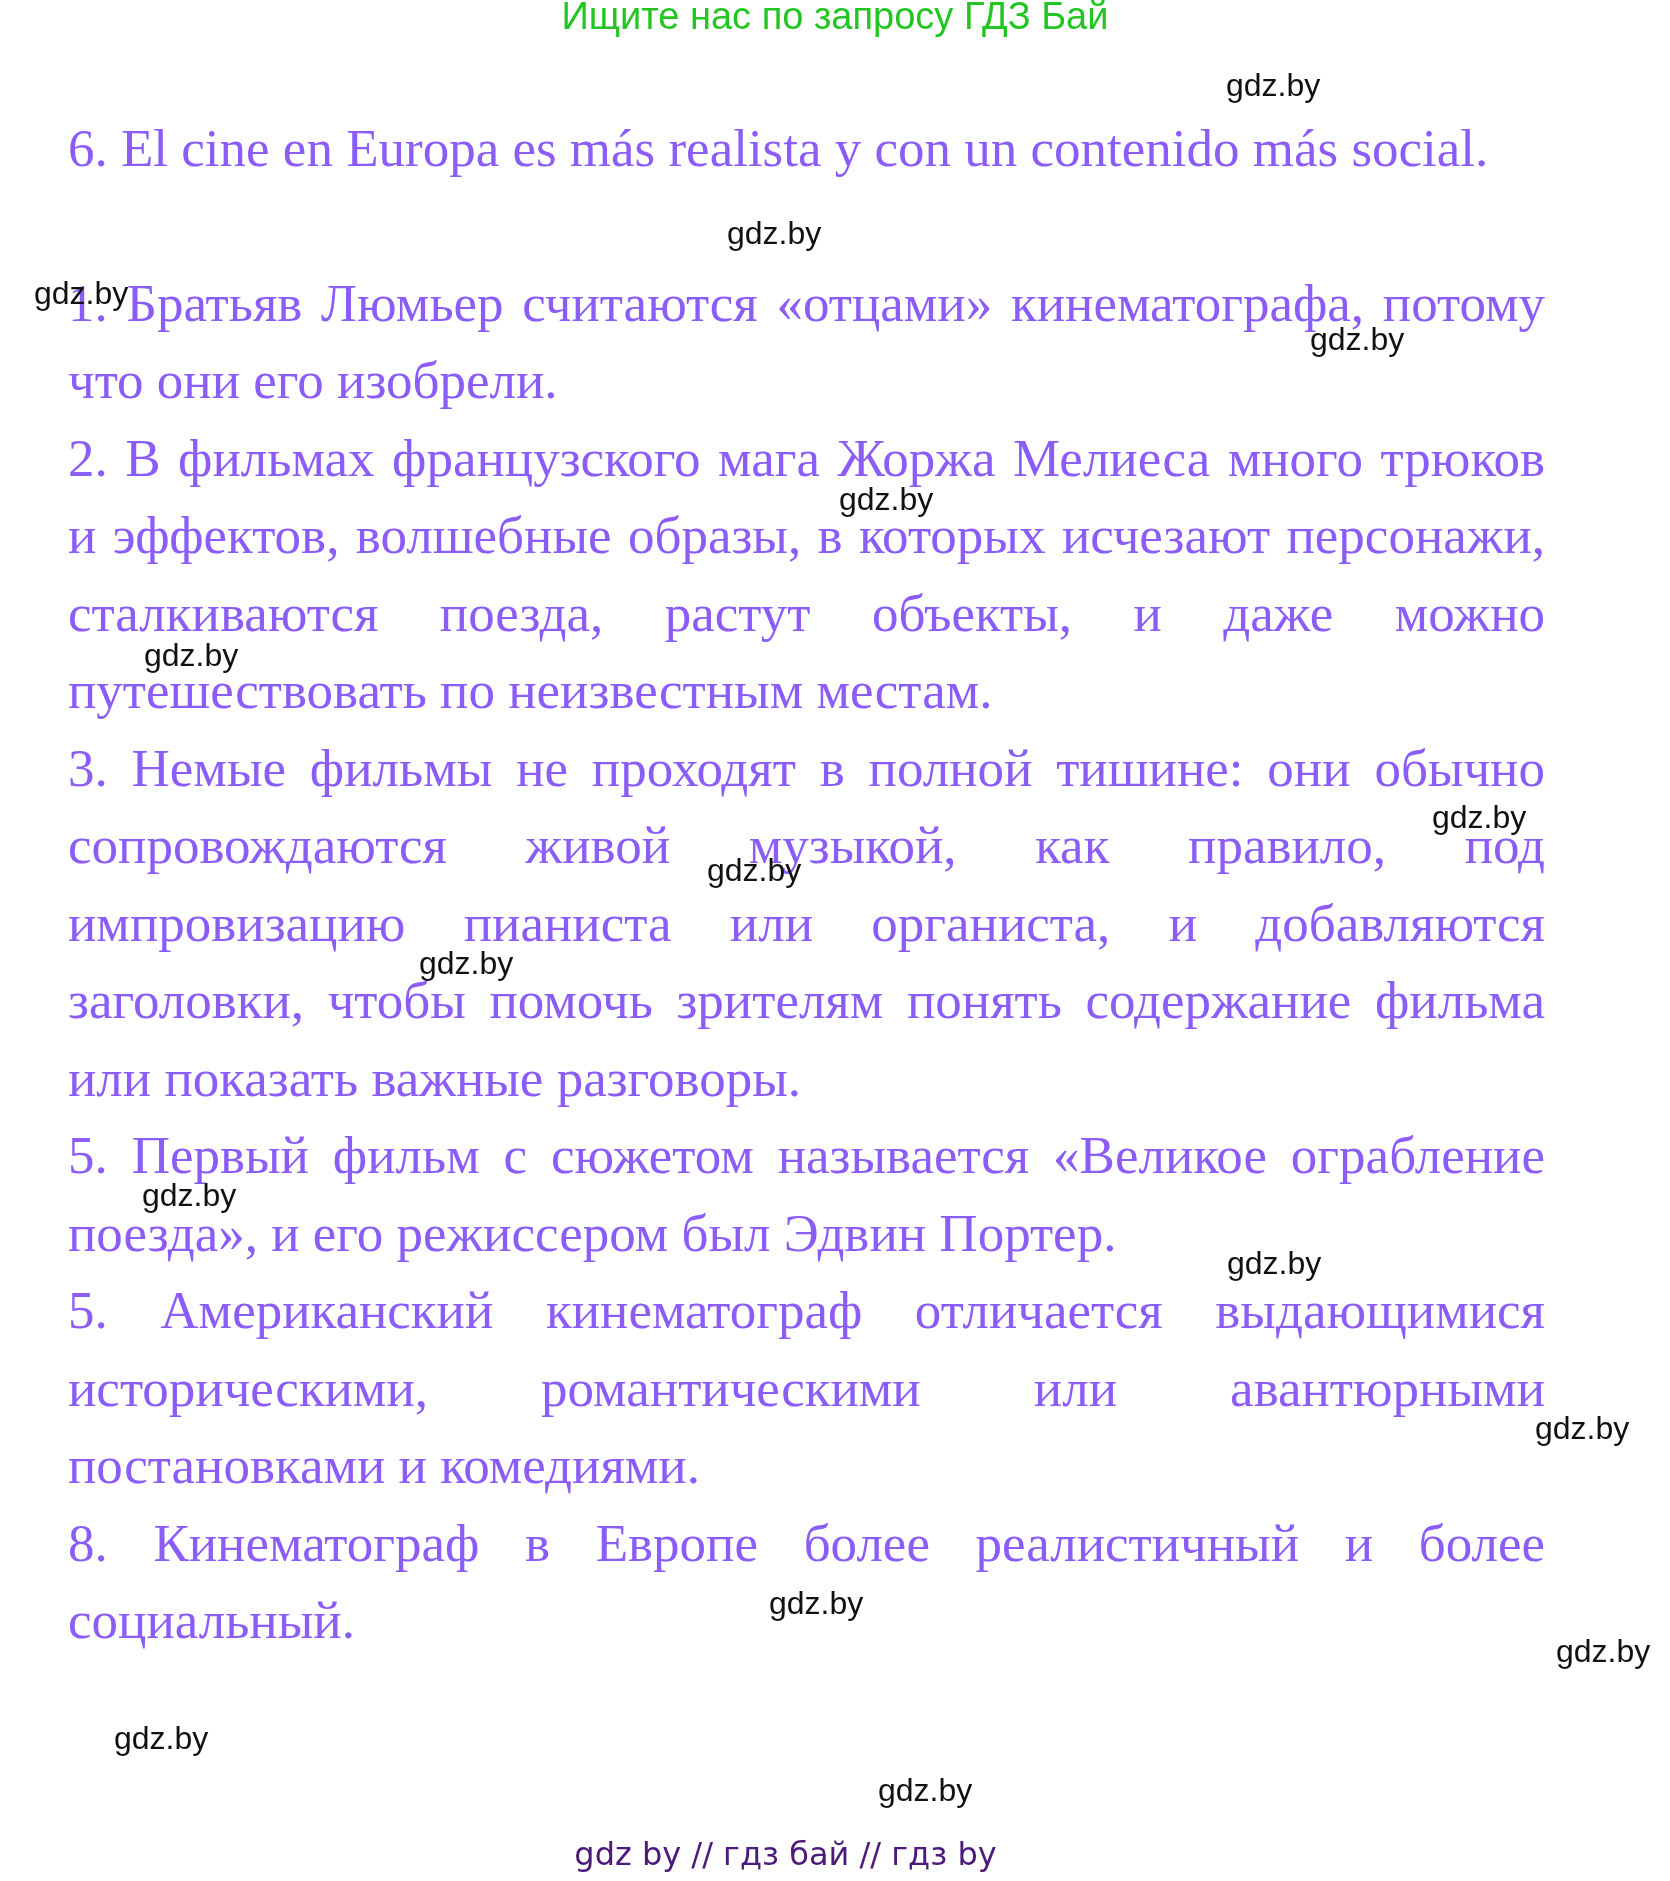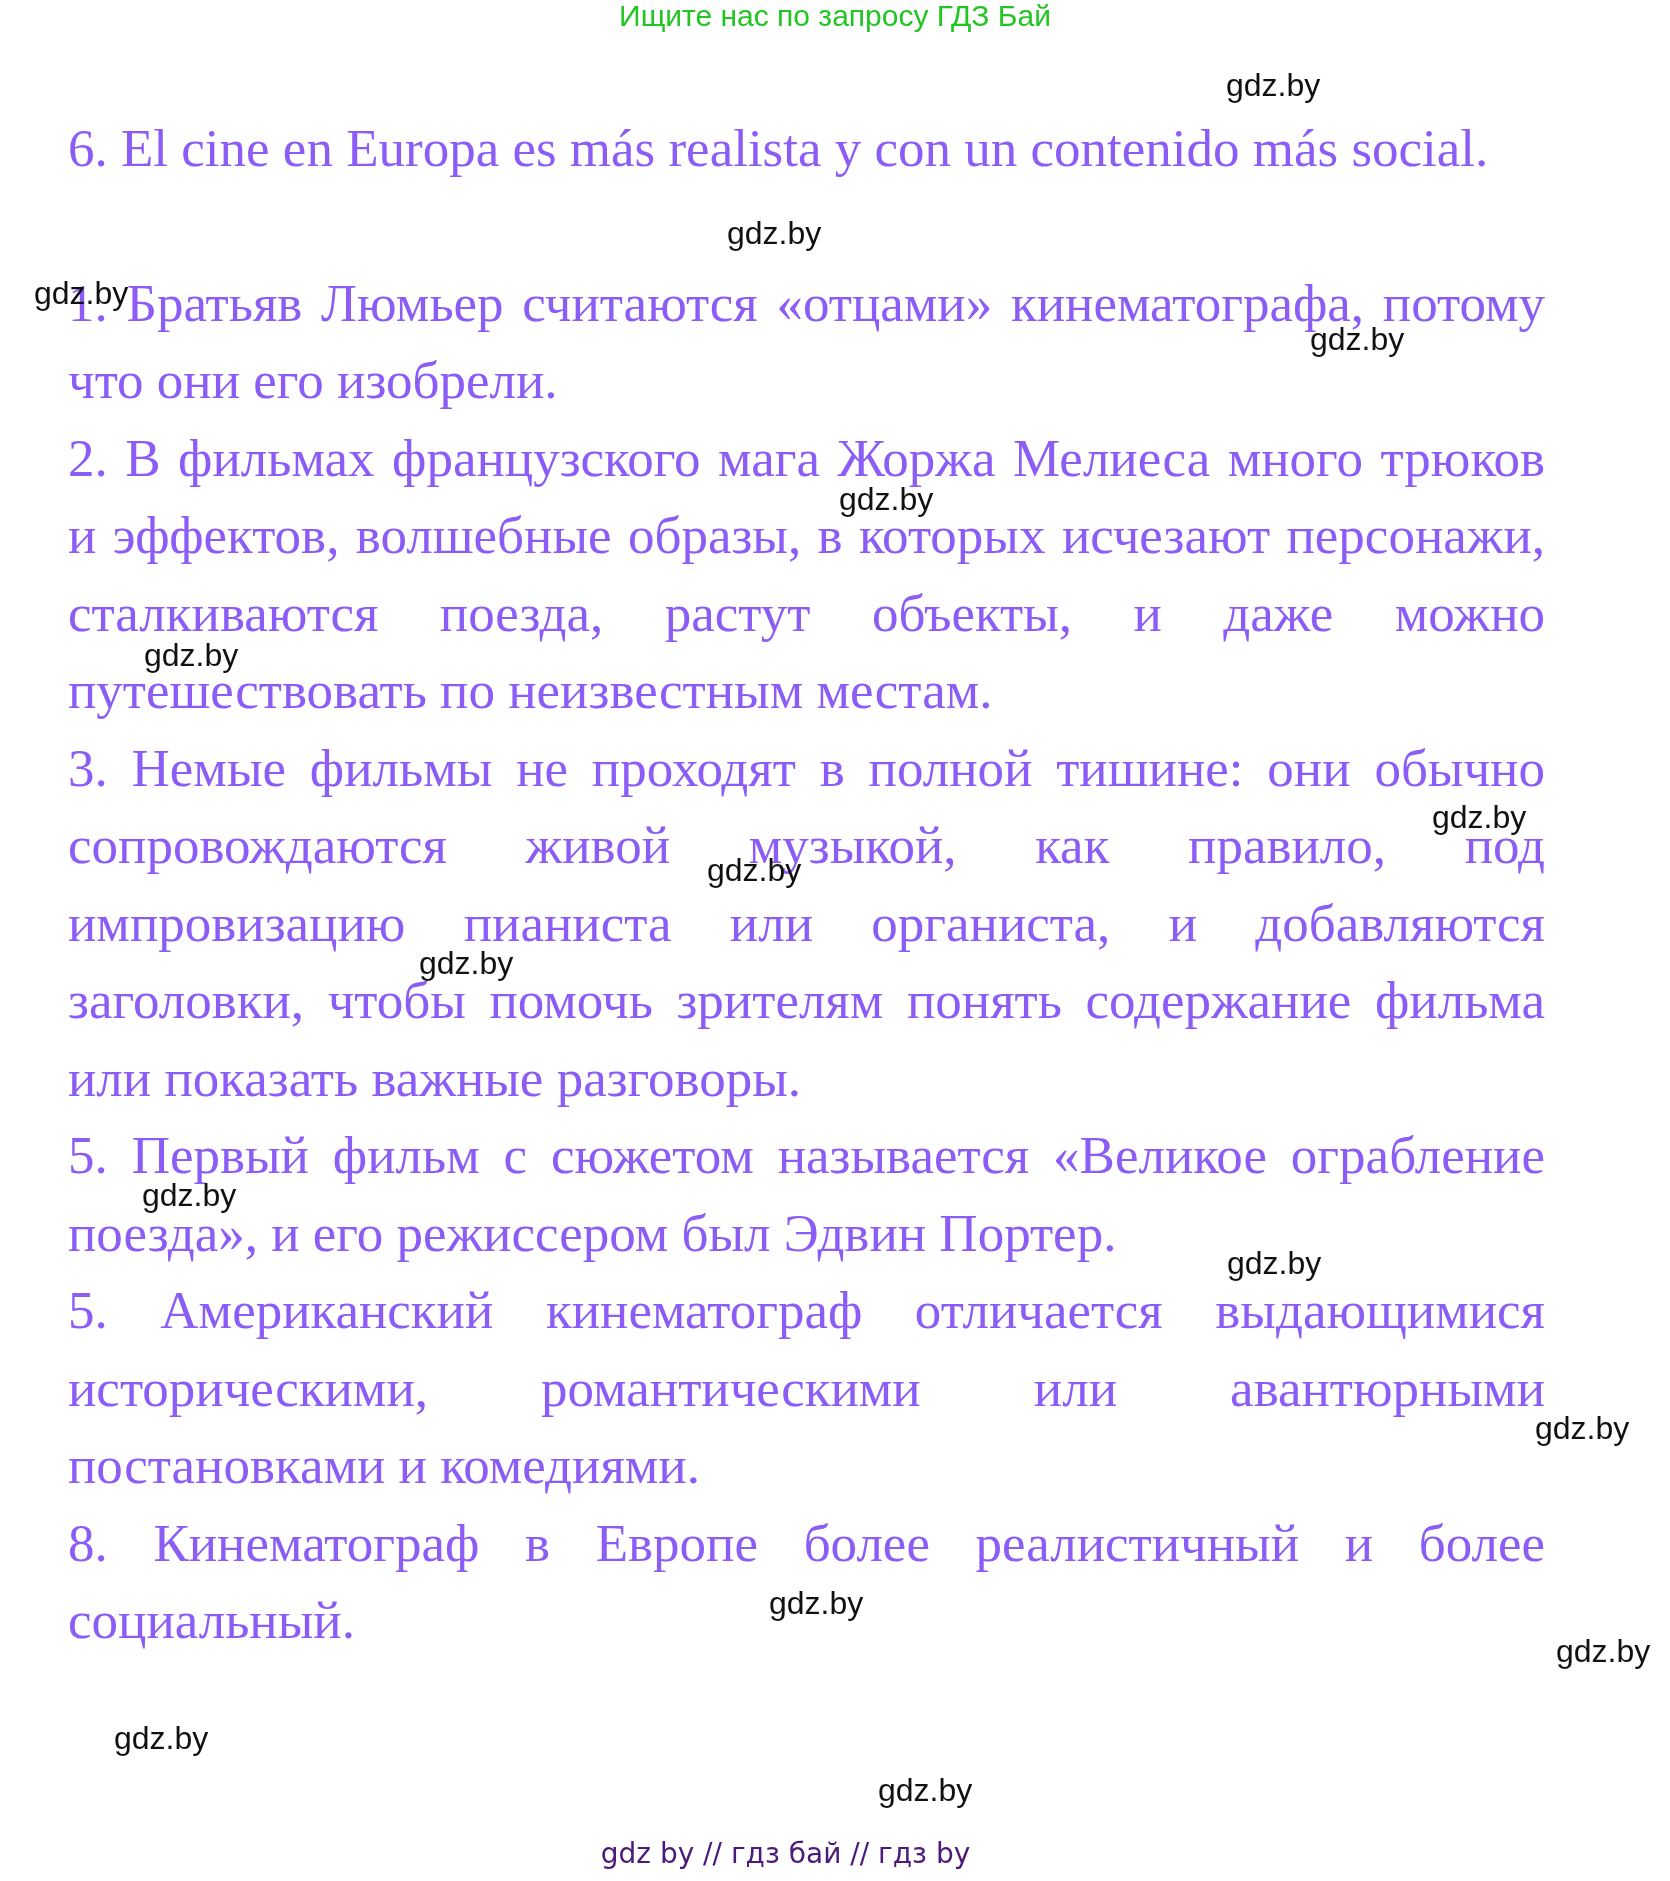--- a/index.html
+++ b/index.html
@@ -1,20 +1,20 @@
 <!DOCTYPE html>
 <html><head>
 <meta charset="utf-8">
 <style>
   html,body{margin:0;padding:0;background:#ffffff;}
   body{width:1670px;height:1881px;position:relative;overflow:hidden;}
   .header{position:absolute;top:0;left:0;width:1670px;text-align:center;
-    font-family:"Liberation Sans",sans-serif;font-size:30px;color:#22c522;line-height:32px;}
+    font-family:"Liberation Sans",sans-serif;font-size:38px;color:#22c522;line-height:32px;}
   .footer{position:absolute;top:1838px;left:0;width:1571px;text-align:center;
-    font-family:"DejaVu Sans",sans-serif;font-size:28px;color:#4b1a7a;line-height:32px;}
+    font-family:"DejaVu Sans",sans-serif;font-size:32px;color:#4b1a7a;line-height:32px;}
   .content{position:absolute;left:68px;top:110px;width:1477px;
     font-family:"Liberation Serif",serif;font-size:53px;line-height:77.5px;color:#8b5cf6;}
   .para{text-align:justify;text-align-last:left;margin:0;}
   .gap{height:77px;}
   .wm{position:absolute;font-family:"Liberation Sans",sans-serif;font-size:32px;color:#111;line-height:30px;}
 </style>
 </head>
 <body>
 
 <div class="header">Ищите нас по запросу ГДЗ Бай</div>

